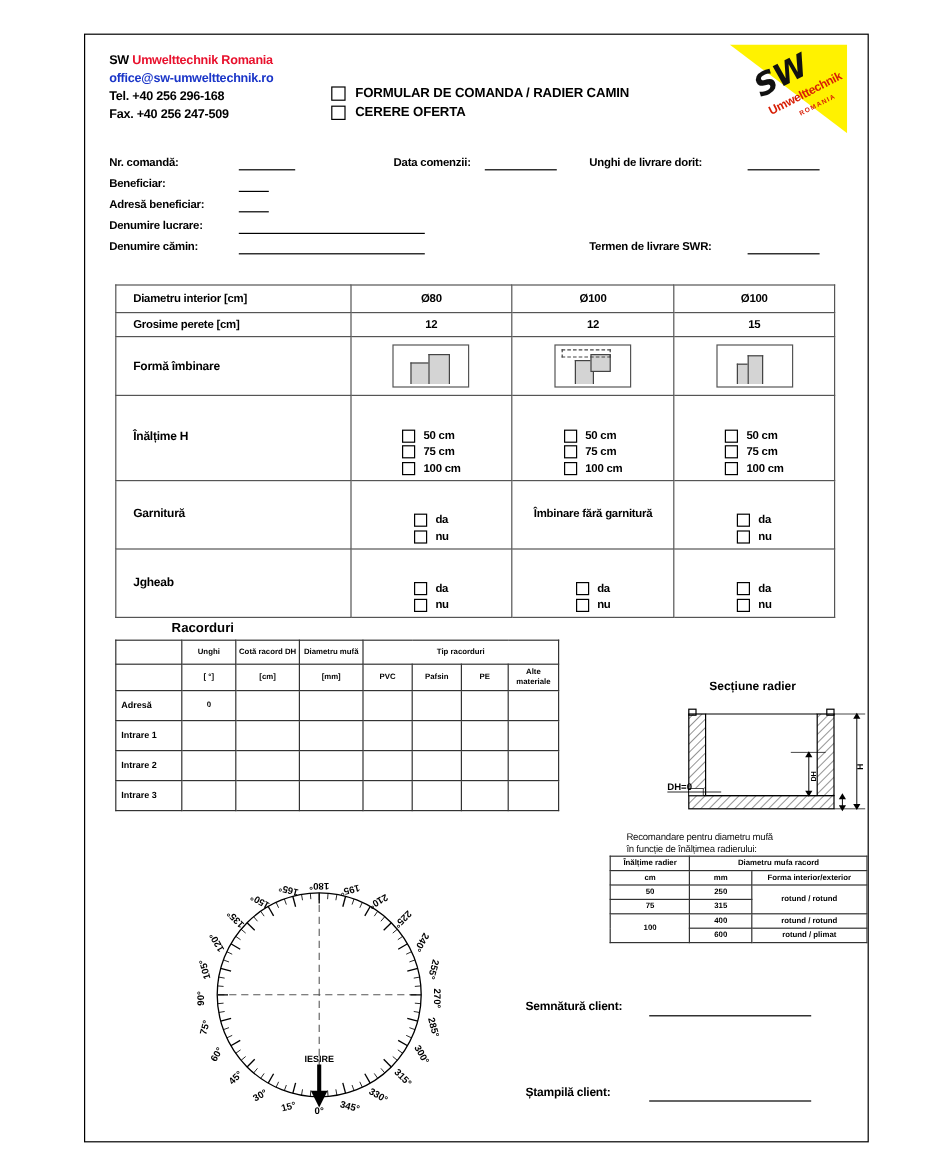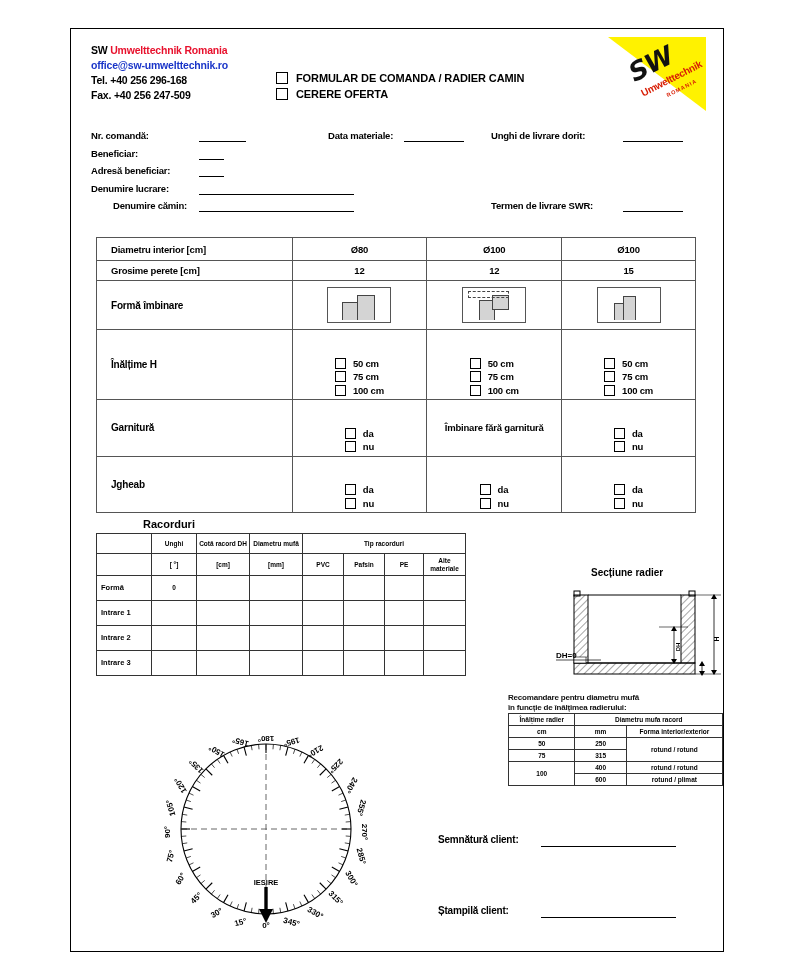--- a/index.html
+++ b/index.html
@@ -51,21 +51,21 @@
   .rac-title{left:25px;top:489px;font-size:11px;font-weight:bold;padding-left:47px;}
   .rac{position:absolute;left:25px;top:504px;border-collapse:collapse;}
   .rac td{border:1.1px solid #333;font-size:6.5px;font-weight:bold;text-align:center;line-height:7.5px;padding:1px;}
   .rac td.rowlbl{text-align:left;padding-left:4px;font-size:7.5px;}
 
   
   .sec-title{left:520px;top:538px;font-size:10px;font-weight:bold;}
   .sec-wrap{left:485px;top:552px;width:185px;height:100px;}
 
   
-  .rec-title{left:437px;top:664px;font-size:8px;font-weight:bold;color:#111;line-height:9.5px;letter-spacing:-0.2px;}
+  .rec-title{left:451px;top:664px;font-size:8px;font-weight:normal;color:#111;line-height:9.5px;letter-spacing:-0.2px;}
   .rec{position:absolute;left:437px;top:684px;border-collapse:collapse;}
   .rec td{border:1px solid #333;font-size:6.5px;font-weight:bold;text-align:center;padding:2px 3px;}
 
   
   .dial{left:75px;top:680px;width:240px;height:240px;}
 
   
   .sig{position:absolute;font-size:10px;font-weight:bold;letter-spacing:-0.2px;}
   .sigline{position:absolute;border-bottom:1.4px solid #000;height:1px;}
 </style>
@@ -99,39 +99,39 @@
     <span class="tri"></span>
     <span class="sw">SW</span>
     <span class="umw">Umwelttechnik</span>
     <span class="rom">ROMANIA</span>
   </div>
 
   <div class="abs fields">
     <div class="frow">
       <span class="fl" style="left:0;top:1px;">Nr. comandă:</span>
       <span class="ul" style="left:108px;top:0;width:47px;"></span>
-      <span class="fl" style="left:237px;top:1px;">Data materiale:</span>
+      <span class="fl" style="left:237px;top:1px;">Data comenzii:</span>
       <span class="ul" style="left:313px;top:0;width:60px;"></span>
       <span class="fl" style="left:400px;top:1px;">Unghi de livrare dorit:</span>
       <span class="ul" style="left:532px;top:0;width:60px;"></span>
     </div>
     <div class="frow">
       <span class="fl" style="left:0;top:1px;">Beneficiar:</span>
       <span class="ul" style="left:108px;top:0;width:25px;"></span>
     </div>
     <div class="frow">
       <span class="fl" style="left:0;top:1px;">Adresă beneficiar:</span>
       <span class="ul" style="left:108px;top:0;width:25px;"></span>
     </div>
     <div class="frow">
       <span class="fl" style="left:0;top:1px;text-align:right;">Denumire lucrare:</span>
       <span class="ul" style="left:108px;top:0;width:155px;"></span>
     </div>
     <div class="frow">
-      <span class="fl" style="left:0;top:1px;margin-left:22px;">Denumire cămin:</span>
+      <span class="fl" style="left:0;top:1px;">Denumire cămin:</span>
       <span class="ul" style="left:108px;top:0;width:155px;"></span>
       <span class="fl" style="left:400px;top:1px;">Termen de livrare SWR:</span>
       <span class="ul" style="left:532px;top:0;width:60px;"></span>
     </div>
   </div>
 
   <table class="spec">
     <tbody>
         <tr class="r1">
       <td class="hl" style="width:190px;">Diametru interior [cm]</td>
@@ -307,21 +307,21 @@
       <td style="height:19px;"></td>
       <td>[ °]</td>
       <td>[cm]</td>
       <td>[mm]</td>
       <td style="width:38px;">PVC</td>
       <td style="width:38px;">Pafsin</td>
       <td style="width:36px;">PE</td>
       <td style="width:39px;">Alte materiale</td>
     </tr>
     <tr>
-      <td class="rowlbl" style="height:22px;">Formă</td>
+      <td class="rowlbl" style="height:22px;">Adresă</td>
       <td>0</td>
       <td></td>
       <td></td>
       <td></td>
       <td></td>
       <td></td>
       <td></td>
     </tr>
     <tr>
       <td class="rowlbl" style="height:22px;">Intrare 1</td>

